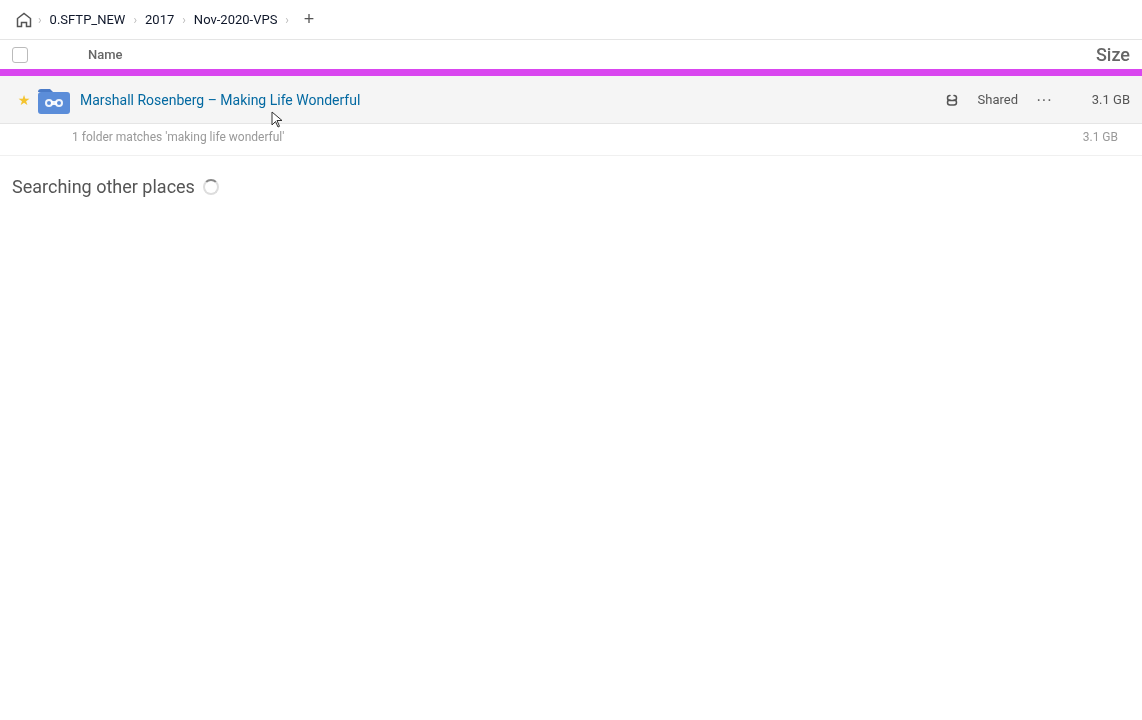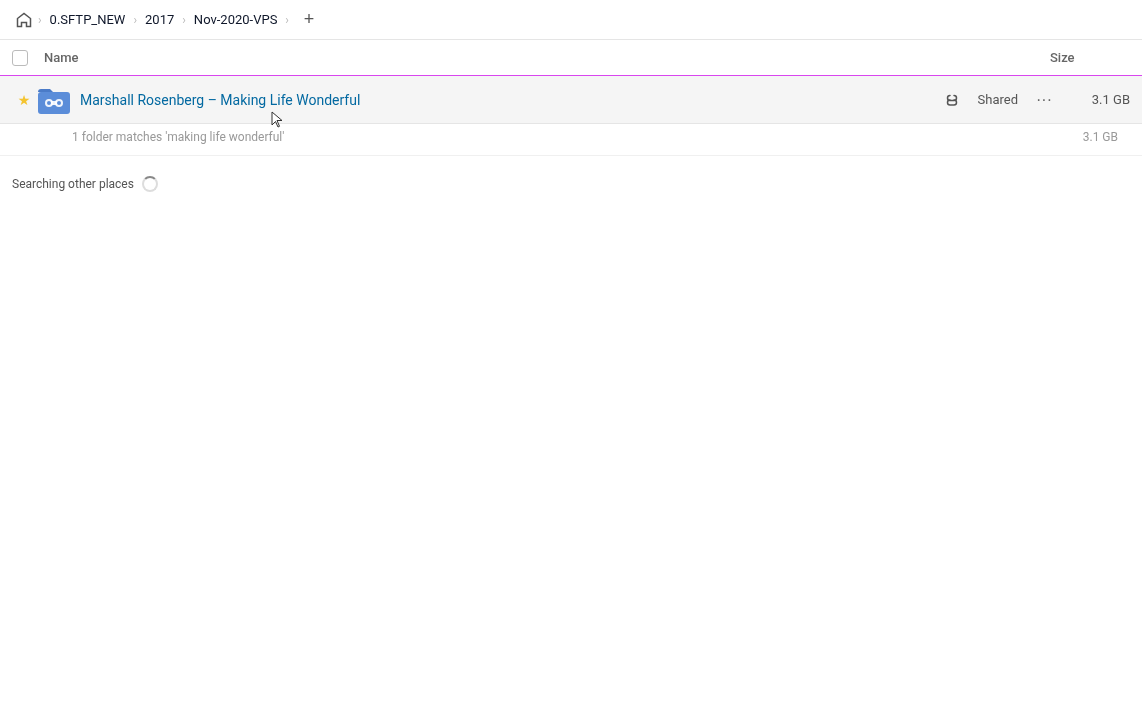--- a/index.html
+++ b/index.html
@@ -71,41 +71,42 @@
       font-size: 18px;
       border-radius: 4px;
       margin-left: 4px;
     }
 
     
     .column-header {
       display: flex;
       align-items: center;
       padding: 6px 12px;
-      border-bottom: 1px solid #d946ef;
+      border-bottom: 7px solid #d946ef;
       height: 36px;
+      gap: 44px;
     }
 
     .col-checkbox {
       width: 32px;
       display: flex;
       align-items: center;
     }
 
     .col-name {
       flex: 1;
       font-size: 13px;
       color: #666;
       font-weight: 500;
     }
 
     .col-size {
       width: 80px;
-      text-align: left;
-      font-size: 13px;
+      text-align: right;
+      font-size: 18px;
       color: #666;
       font-weight: 500;
     }
 
     
     .file-row {
       display: flex;
       align-items: center;
       padding: 0 12px;
       height: 48px;
@@ -210,21 +211,21 @@
 
     
     .searching-section {
       padding: 20px 12px;
       display: flex;
       align-items: center;
       gap: 8px;
     }
 
     .searching-text {
-      font-size: 12px;
+      font-size: 18px;
       color: #555;
     }
 
     
     .spinner {
       width: 16px;
       height: 16px;
       border: 2px solid #ddd;
       border-top: 2px solid #888;
       border-radius: 50%;

